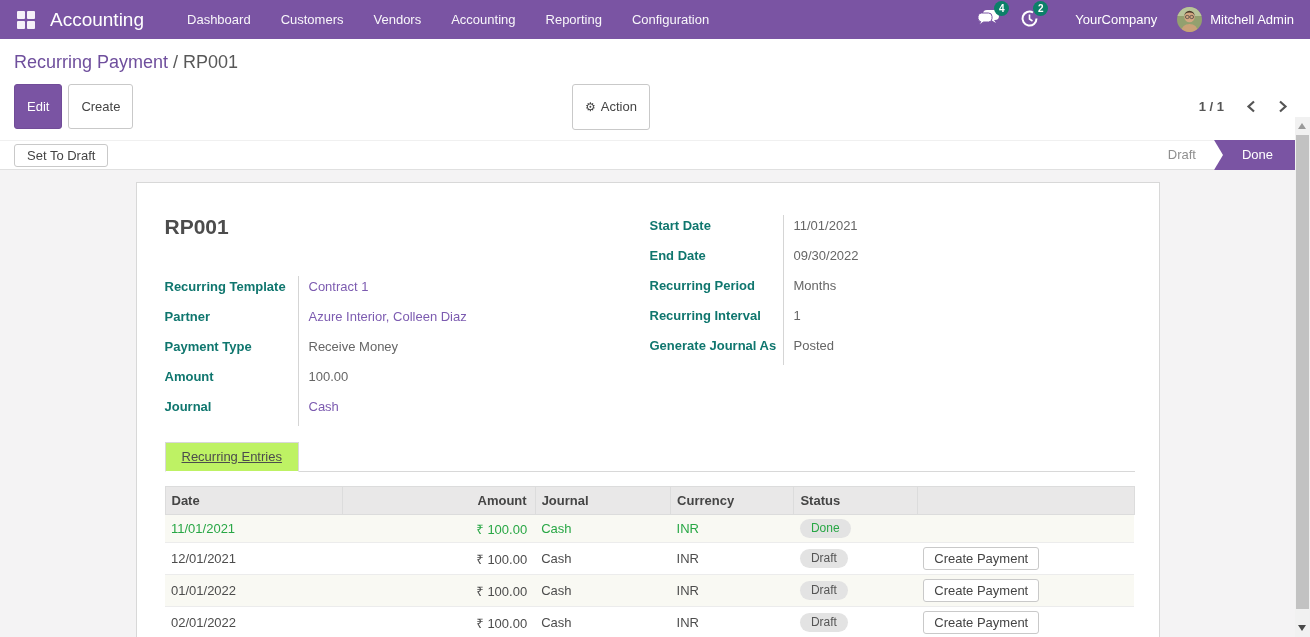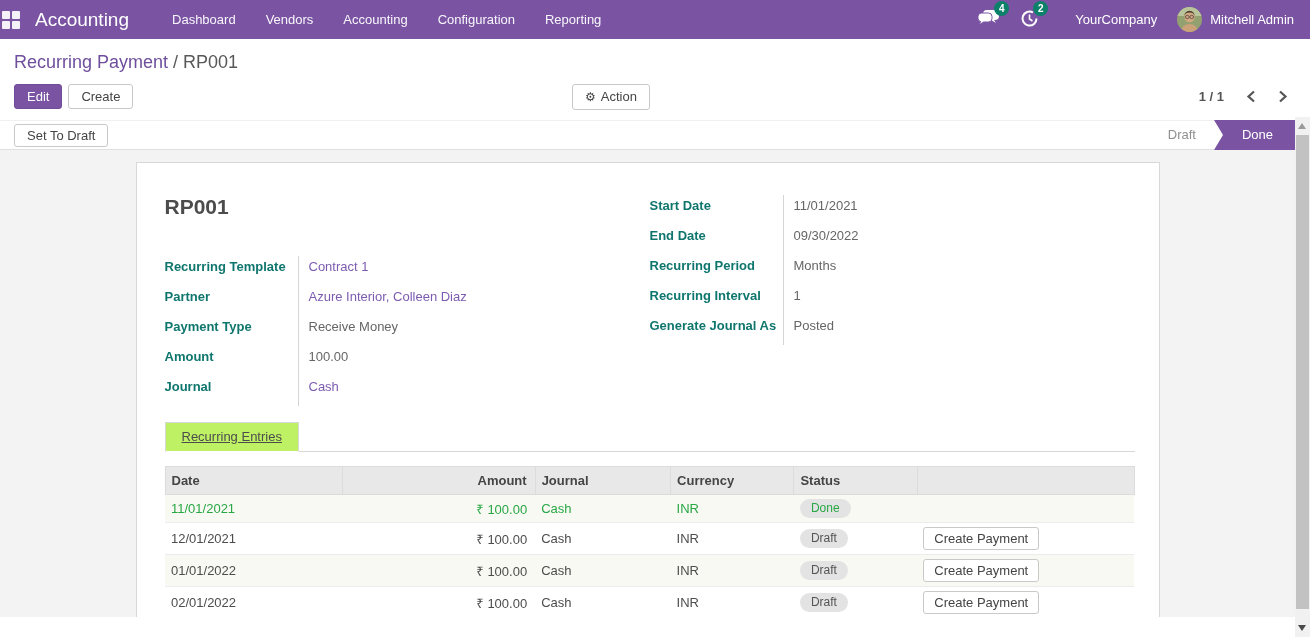--- a/index.html
+++ b/index.html
@@ -6,21 +6,21 @@
   html,body { width: 1310px; height: 637px; overflow: hidden; }
   body {
     font-family: "Liberation Sans", sans-serif;
     font-size: 13px; color: #4c4c4c; background: #fff; position: relative;
   }
 
   
   .navbar {
     height: 39px; background: #7a54a3; color: #fff;
     display: flex; justify-content: space-between; align-items: center;
-    padding: 0 16px 0 2px;
+    padding: 0 16px 0 17px;
   }
   .nav-left { display: flex; align-items: center; height: 100%; }
   .apps-icon {
     width: 18px; height: 18px; display: grid; cursor: pointer;
     grid-template-columns: 8px 8px; grid-template-rows: 8px 8px; gap: 2px;
     margin-right: 15px;
   }
   .apps-icon span { background: #fff; opacity: .92; border-radius: 1px; }
   .brand { font-size: 19px; font-weight: 500; margin-right: 28px; cursor: pointer; }
   .menu { display: flex; height: 100%; }
@@ -39,21 +39,21 @@
   .user { display: flex; align-items: center; gap: 8px; cursor: pointer; }
   .avatar { width: 25px; height: 25px; border-radius: 50%; overflow: hidden; display: block; }
 
   
   .control-panel { background: #fff; }
   .breadcrumb { padding: 13px 16px 6px 14px; font-size: 18px; }
   .breadcrumb a { color: #6f4f9d; text-decoration: none; cursor: pointer; }
   .breadcrumb .crumb-sep, .breadcrumb .crumb-current { color: #585858; }
   .cp-buttons { display: flex; align-items: center; padding: 5px 22px 11px 14px; position: relative; }
   .btn {
-    font-size: 13px; padding: 4px 12px; border: 1px solid #c9c9c9; background: #fff;
+    font-size: 13px; padding: 14px 12px; border: 1px solid #c9c9c9; background: #fff;
     border-radius: 3px; color: #444; cursor: pointer; font-family: inherit; line-height: 15px;
   }
   .btn-primary { background: #7a54a3; border-color: #714c98; color: #fff; }
   .left-btns { display: flex; gap: 6px; }
   .center-btns { position: absolute; left: 572px; }
   .gear-ico { font-size: 12px; margin-right: 5px; }
   .pager { margin-left: auto; display: flex; align-items: center; gap: 22px; color: #555; }
   .pager-count { cursor: pointer; font-weight: bold; }
   .pager-arrow { cursor: pointer; display: flex; align-items: center; }
 
@@ -136,24 +136,25 @@
   <div class="nav-left">
     <div class="apps-icon">
       <span></span>
         <span></span>
         <span></span>
         <span></span>
     </div>
     <div class="brand">Accounting</div>
     <nav class="menu">
       <a>Dashboard</a>
+      <a>Customers</a>
       <a>Vendors</a>
       <a>Accounting</a>
+      <a>Reporting</a>
       <a>Configuration</a>
-      <a>Reporting</a>
     </nav>
   </div>
   <div class="nav-right">
     <div class="icon-wrap">
       <span>
         <svg width="23" height="18" viewBox="0 0 23 18">
           <path fill="#fff" d="M10 1 h8 a4 4 0 0 1 4 4 v2 a4 4 0 0 1-4 4 h-1 l2 3 -5-3 h-4 a4 4 0 0 1-4-4 v-2 a4 4 0 0 1 4-4 z"></path>
           <path fill="#fff" stroke="#7a54a3" stroke-width="1" d="M4.5 4 h7 a3.5 3.5 0 0 1 3.5 3.5 v2 a3.5 3.5 0 0 1-3.5 3.5 h-5 l-4.5 3 1.7-3.4 a3.5 3.5 0 0 1-2.7-3.1 v-2 a3.5 3.5 0 0 1 3.5-3.5 z"></path>
         </svg>
       </span>

